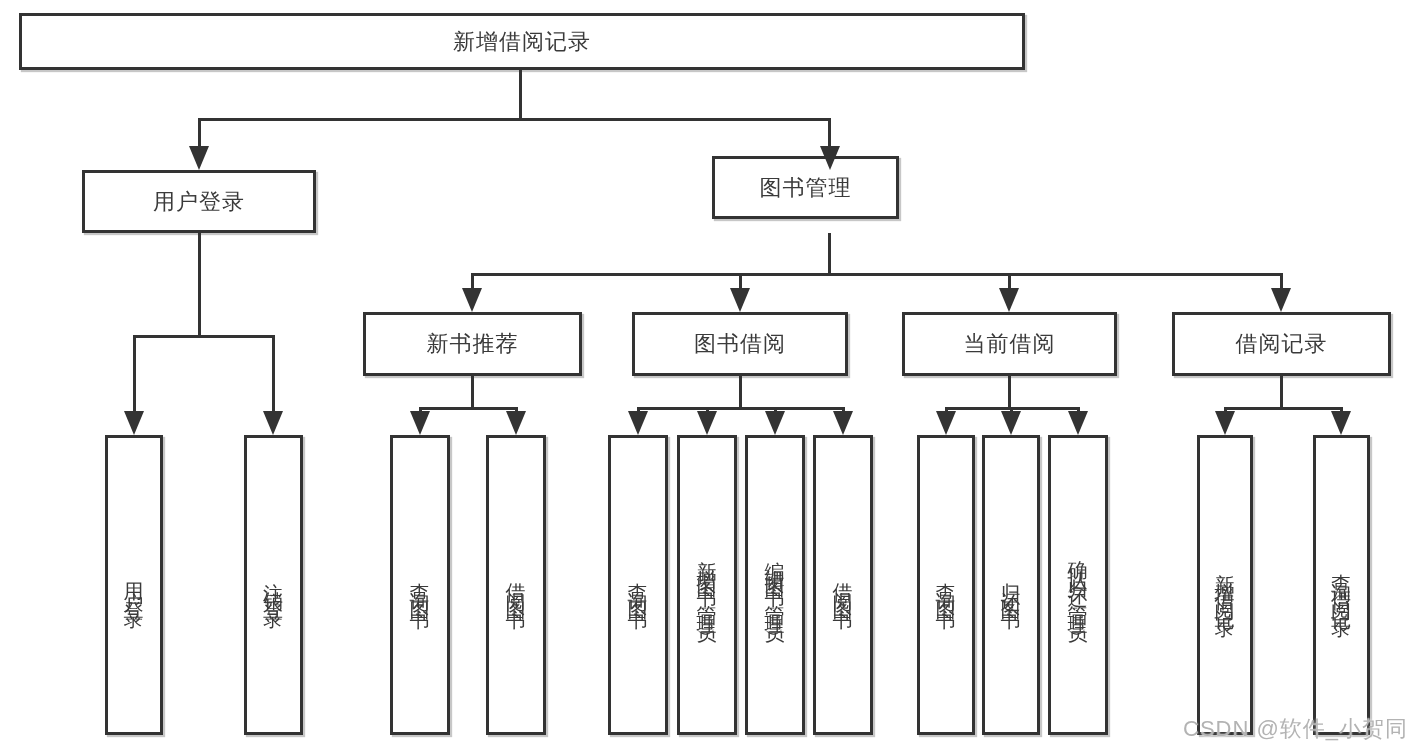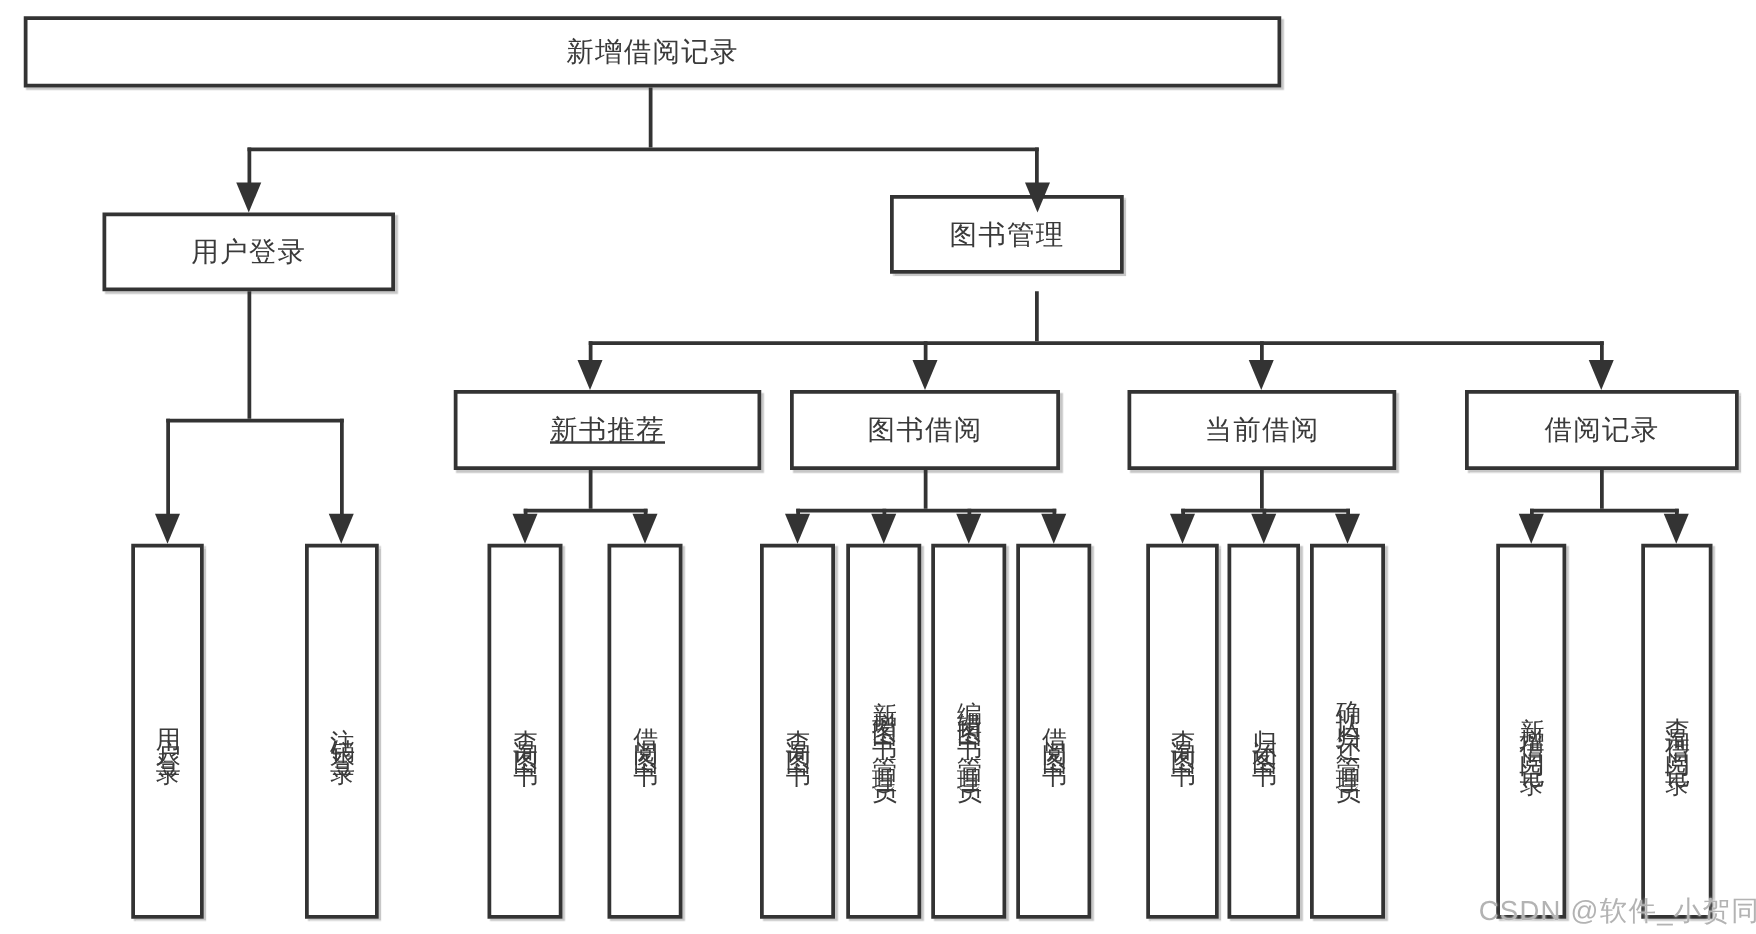--- a/index.html
+++ b/index.html
@@ -40,21 +40,21 @@
     <span class="h-label">新增借阅记录</span>
   </div>
 
   <div class="node" style="left:82px; top:170px; width:234px; height:63px;">
     <span class="h-label">用户登录</span>
   </div>
   <div class="node" style="left:712px; top:156px; width:187px; height:63px;">
     <span class="h-label">图书管理</span>
   </div>
 
-  <div class="node" style="left:363px; top:312px; width:246px; height:64px;text-decoration:underline;">
+  <div class="node" style="left:363px; top:312px; width:219px; height:64px;">
     <span class="h-label">新书推荐</span>
   </div>
   <div class="node" style="left:632px; top:312px; width:216px; height:64px;">
     <span class="h-label">图书借阅</span>
   </div>
   <div class="node" style="left:902px; top:312px; width:215px; height:64px;font-family:Liberation Serif, serif;">
     <span class="h-label">当前借阅</span>
   </div>
   <div class="node" style="left:1172px; top:312px; width:219px; height:64px;text-align:right;">
     <span class="h-label">借阅记录</span>

